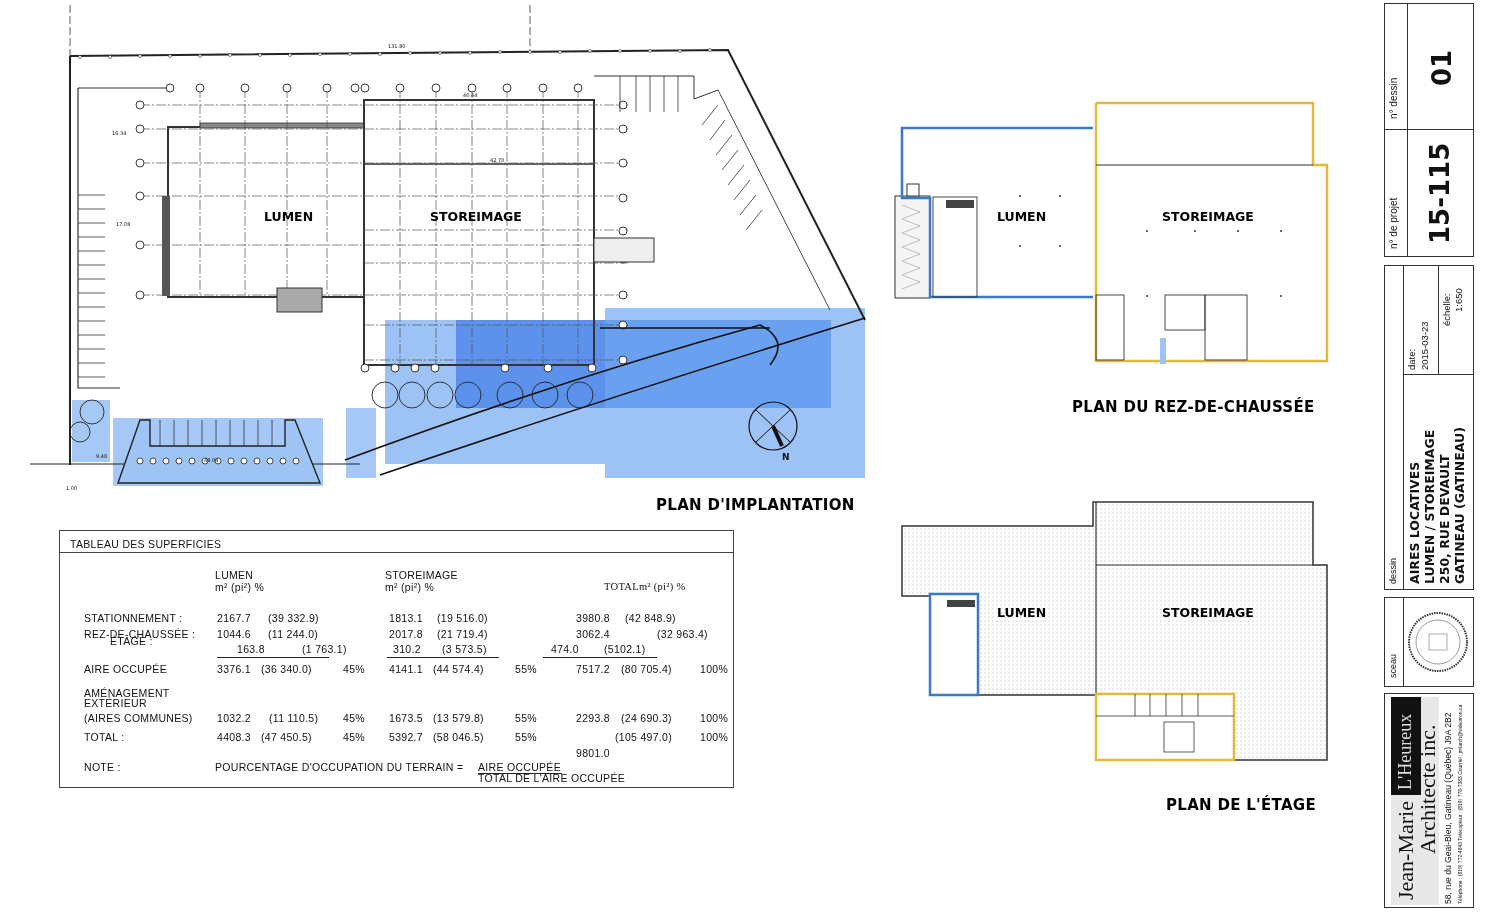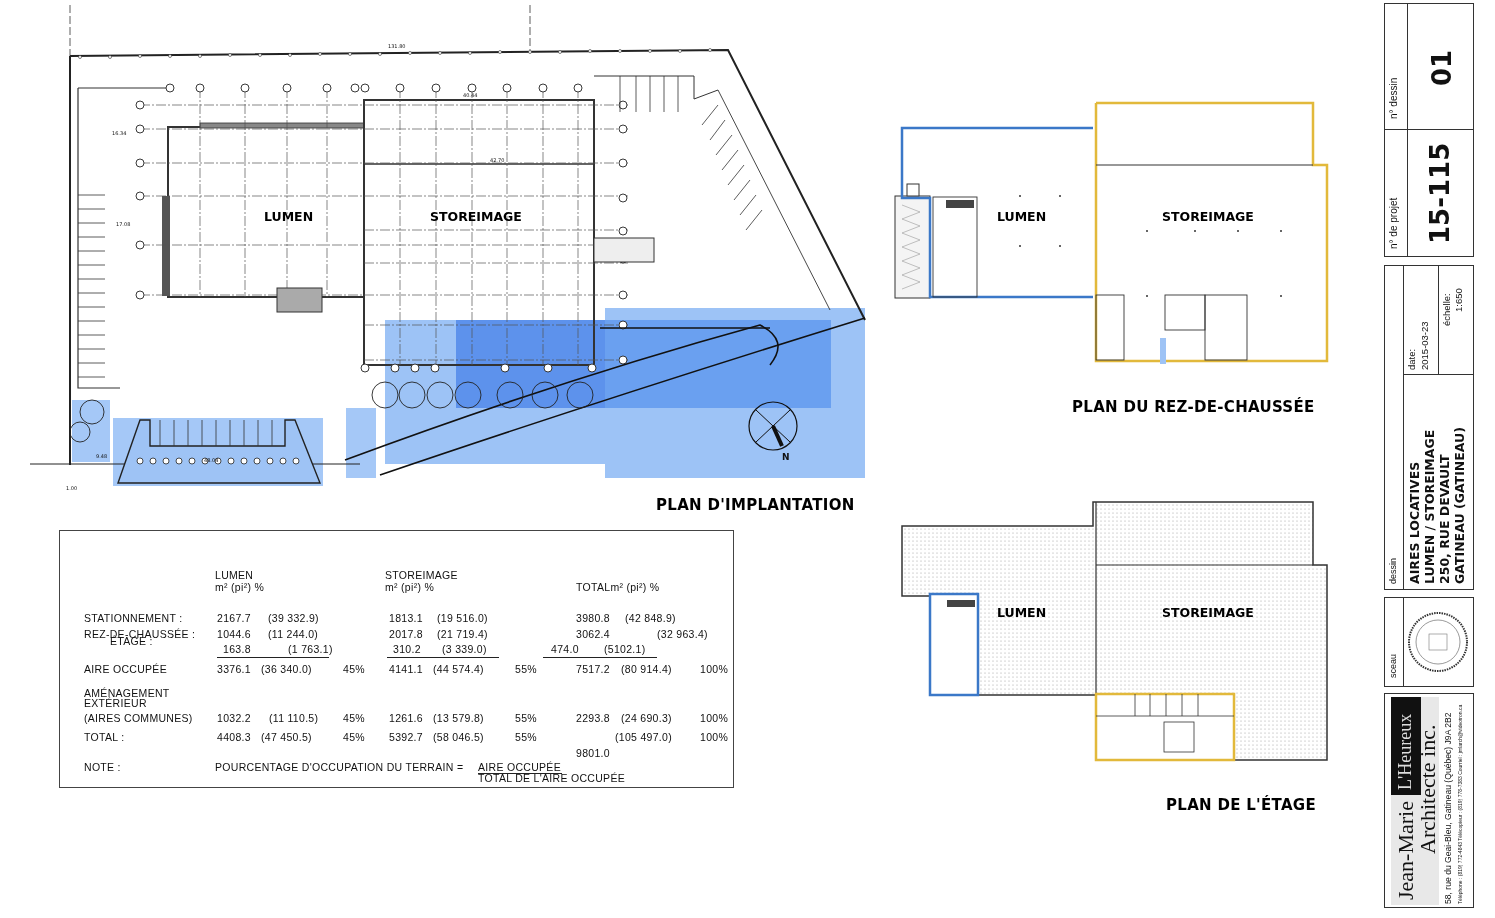--- a/index.html
+++ b/index.html
@@ -305,75 +305,76 @@
         <line x1="1096" y1="716" x2="1234" y2="716"></line>
       <rect x="1164" y="722" width="30" height="30"></rect>
     </g>
   </svg>
   <div class="room-label" style="left:997px;top:605px;">LUMEN</div>
   <div class="room-label" style="left:1162px;top:605px;">STOREIMAGE</div>
   <div class="plan-title" style="left:1166px;top:796px;">PLAN DE L'ÉTAGE</div>
 </div>
 
 <div class="area-table">
+  <div class="t-head">TABLEAU DES SUPERFICIES</div>
 
   <div class="cell" style="left:155px;top:38px;">LUMEN</div>
   <div class="cell" style="left:155px;top:50px;">m² (pi²) %</div>
   <div class="cell" style="left:325px;top:38px;">STOREIMAGE</div>
   <div class="cell" style="left:325px;top:50px;">m² (pi²) %</div>
-  <div class="cell" style="left:516px;top:50px;"><span>TOTAL</span><span>m² (pi²) %</span></div>
+  <div class="cell" style="left:544px;top:50px;font-family:Liberation Serif, serif;"><span>TOTAL</span><span>m² (pi²) %</span></div>
 
   <div class="cell" style="left:24px;top:81px;">STATIONNEMENT :</div>
   <div class="cell" style="left:157px;top:81px;">2167.7</div>
   <div class="cell" style="left:208px;top:81px;">(39 332.9)</div>
   <div class="cell" style="left:329px;top:81px;">1813.1</div>
   <div class="cell" style="left:377px;top:81px;">(19 516.0)</div>
   <div class="cell" style="left:516px;top:81px;">3980.8</div>
   <div class="cell" style="left:565px;top:81px;">(42 848.9)</div>
 
   <div class="cell" style="left:24px;top:97px;">REZ-DE-CHAUSSÉE :</div>
   <div class="cell" style="left:157px;top:97px;">1044.6</div>
   <div class="cell" style="left:208px;top:97px;">(11 244.0)</div>
   <div class="cell" style="left:329px;top:97px;">2017.8</div>
   <div class="cell" style="left:377px;top:97px;">(21 719.4)</div>
   <div class="cell" style="left:516px;top:97px;">3062.4</div>
   <div class="cell" style="left:565px;top:97px;margin-left:32px;">(32 963.4)</div>
 
   <div class="cell" style="left:24px;top:104px;margin-left:26px;">ÉTAGE :</div>
   <div class="cell uline" style="left:157px;top:112px;width:112px;padding-bottom:2px;">
-    <span style="margin-left:6px;">163.8</span>
+    <span style="margin-left:20px;">163.8</span>
     <span style="margin-left:34px;">(1 763.1)</span>
   </div>
   <div class="cell uline" style="left:327px;top:112px;width:112px;padding-bottom:2px;">
     <span style="margin-left:6px;">310.2</span>
-    <span style="margin-left:18px;">(3 339.0)</span>
+    <span style="margin-left:18px;">(3 573.5)</span>
   </div>
   <div class="cell uline" style="left:483px;top:112px;width:114px;padding-bottom:2px;">
     <span style="margin-left:8px;">474.0</span>
     <span style="margin-left:22px;">(5102.1)</span>
   </div>
 
   <div class="cell" style="left:24px;top:132px;">AIRE OCCUPÉE</div>
   <div class="cell" style="left:157px;top:132px;">3376.1</div>
   <div class="cell" style="left:201px;top:132px;">(36 340.0)</div>
   <div class="cell" style="left:283px;top:132px;">45%</div>
   <div class="cell" style="left:329px;top:132px;">4141.1</div>
   <div class="cell" style="left:373px;top:132px;">(44 574.4)</div>
   <div class="cell" style="left:455px;top:132px;">55%</div>
   <div class="cell" style="left:516px;top:132px;">7517.2</div>
-  <div class="cell" style="left:561px;top:132px;">(80 914.4)</div>
+  <div class="cell" style="left:561px;top:132px;">(80 705.4)</div>
   <div class="cell" style="left:640px;top:132px;">100%</div>
 
   <div class="cell" style="left:24px;top:156px;">AMÉNAGEMENT</div>
   <div class="cell" style="left:24px;top:166px;">EXTÉRIEUR</div>
   <div class="cell" style="left:24px;top:181px;">(AIRES COMMUNES)</div>
   <div class="cell" style="left:157px;top:181px;">1032.2</div>
   <div class="cell" style="left:209px;top:181px;">(11 110.5)</div>
   <div class="cell" style="left:283px;top:181px;">45%</div>
-  <div class="cell" style="left:329px;top:181px;">1261.6</div>
+  <div class="cell" style="left:329px;top:181px;">1673.5</div>
   <div class="cell" style="left:373px;top:181px;">(13 579.8)</div>
   <div class="cell" style="left:455px;top:181px;">55%</div>
   <div class="cell" style="left:516px;top:181px;">2293.8</div>
   <div class="cell" style="left:561px;top:181px;">(24 690.3)</div>
   <div class="cell" style="left:640px;top:181px;">100%</div>
 
   <div class="cell" style="left:24px;top:200px;">TOTAL :</div>
   <div class="cell" style="left:157px;top:200px;">4408.3</div>
   <div class="cell" style="left:201px;top:200px;">(47 450.5)</div>
   <div class="cell" style="left:283px;top:200px;">45%</div>

